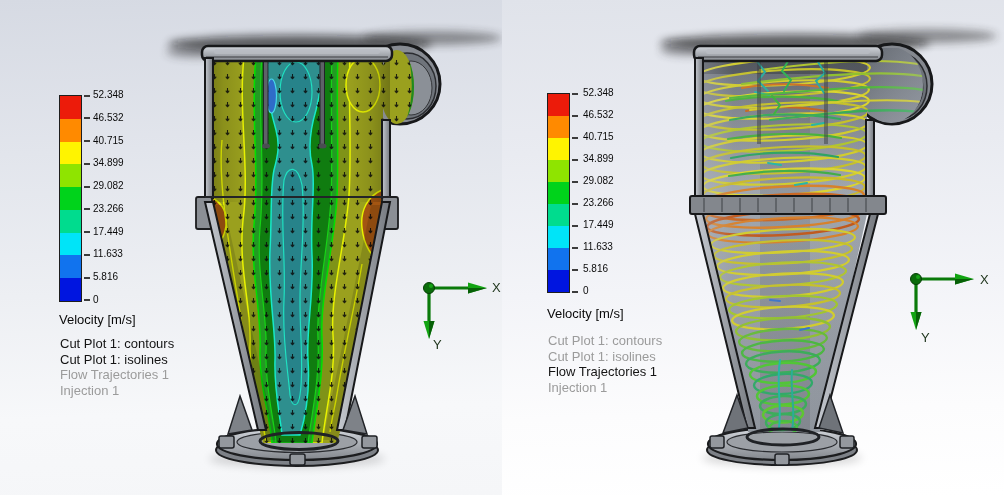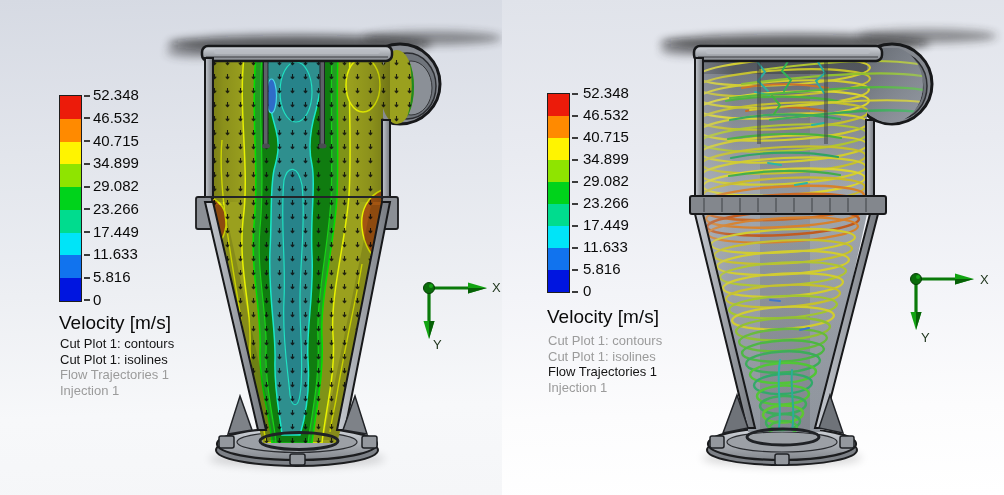--- a/index.html
+++ b/index.html
@@ -6,22 +6,22 @@
   body{width:1004px;height:495px;overflow:hidden;position:relative;
        font-family:"Liberation Sans",sans-serif;background:#eceef2;}
   .panel{position:absolute;top:0;width:502px;height:495px;}
   #panel-left{left:0;background:linear-gradient(178deg,#d6dae3 0%,#e2e5ec 30%,#edeff3 58%,#f7f8fa 82%,#f5f6f8 100%);}
   #panel-right{left:502px;background:linear-gradient(178deg,#e0e3ea 0%,#e9ebf1 30%,#f3f4f8 58%,#fcfcfd 82%,#ffffff 100%);}
   .viewport{position:absolute;left:0;top:0;}
   .legend{position:absolute;}
   .bar{position:relative;width:21px;border:1px solid #1e1e1e;display:flex;flex-direction:column;box-sizing:content-box;}
   .band{flex:1;}
   .tick{position:absolute;width:6px;height:1.5px;background:#3c3c3c;}
-  .tlabel{position:absolute;font-size:15px;line-height:13px;color:#0a0a0a;white-space:nowrap;}
-  .unit{position:absolute;font-size:19px;color:#0a0a0a;white-space:nowrap;}
+  .tlabel{position:absolute;font-size:10px;line-height:13px;color:#0a0a0a;white-space:nowrap;}
+  .unit{position:absolute;font-size:13px;color:#0a0a0a;white-space:nowrap;}
   .features{position:absolute;font-size:13px;line-height:15.5px;white-space:nowrap;}
   .feat{display:block;color:#141414;}
   .feat.dim{color:#9b9b9b;}
   svg text.axis{font-family:"Liberation Sans",sans-serif;font-size:13px;fill:#22381f;}
 </style>
 </head>
 <body>
 
 <div class="panel" id="panel-left">
 

